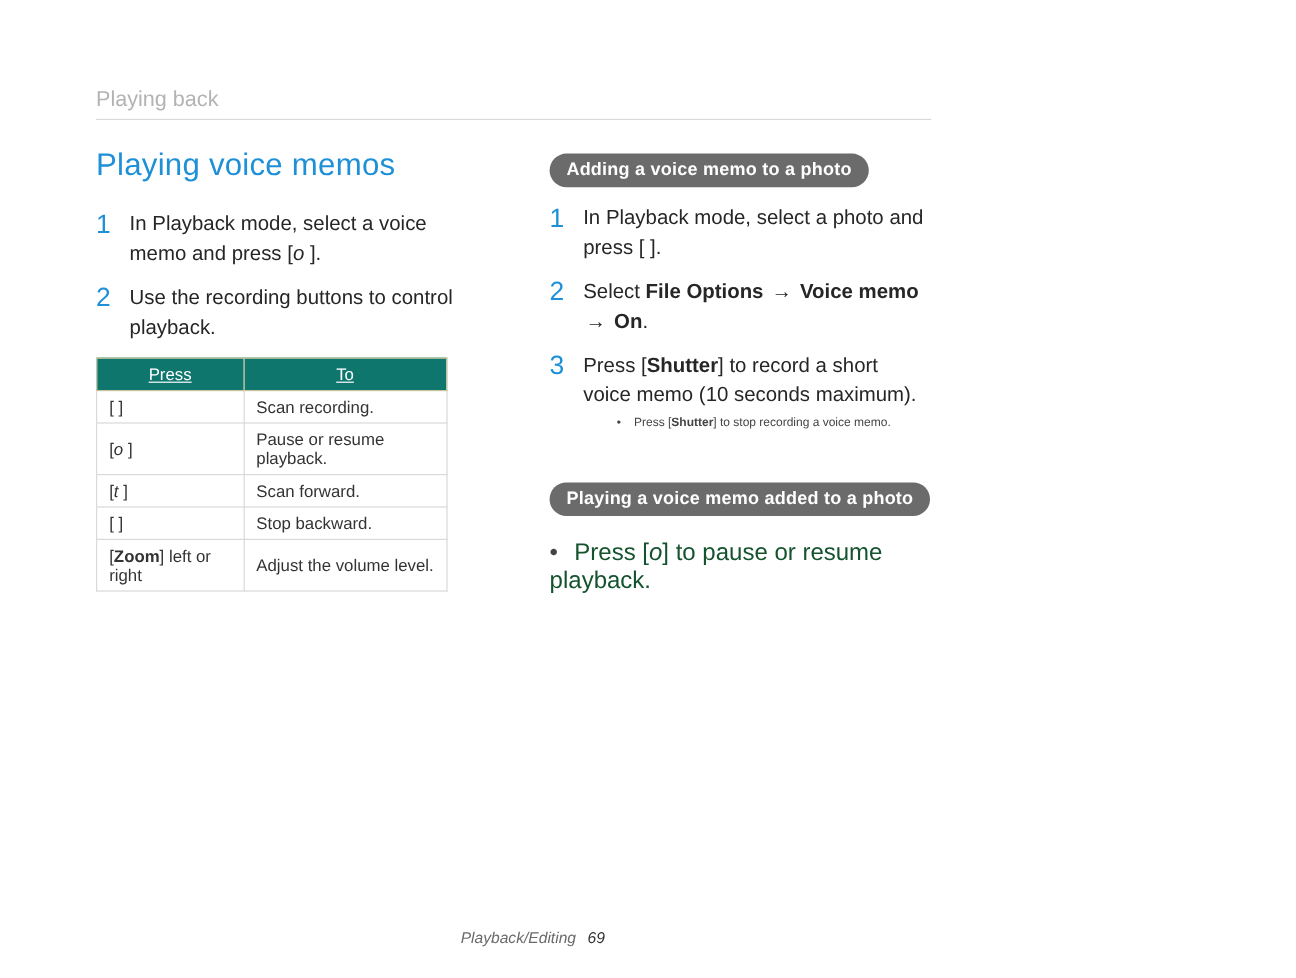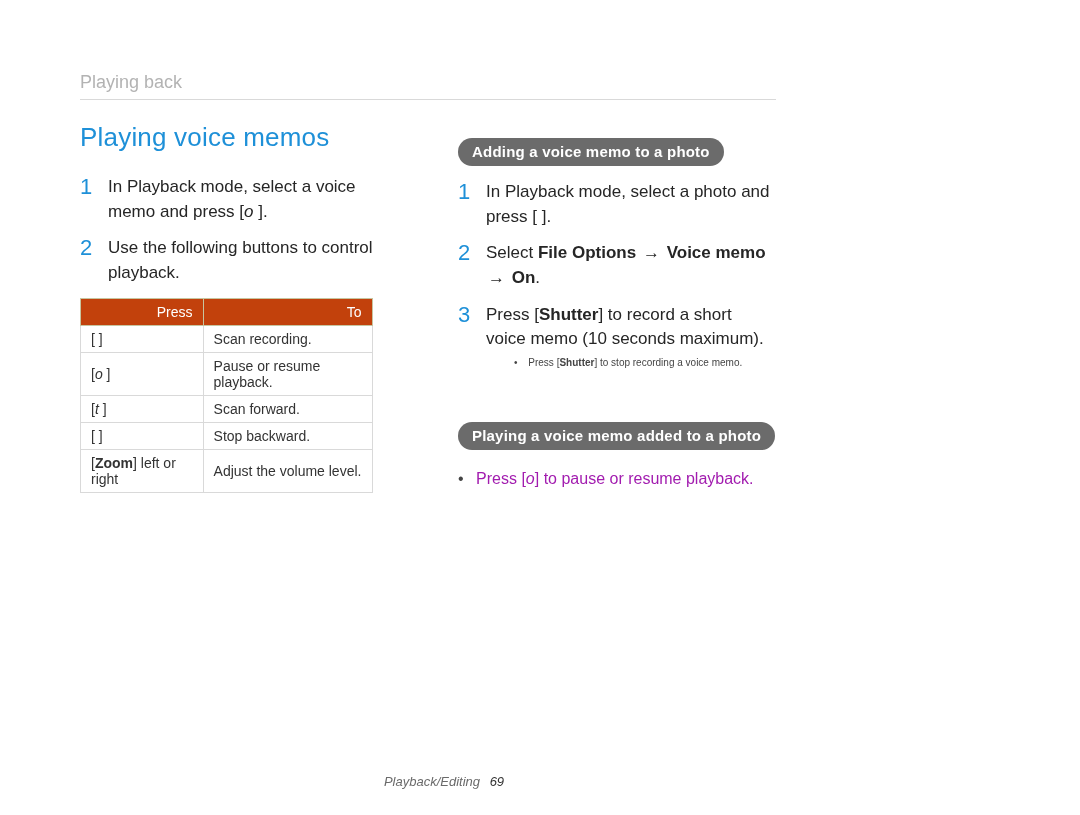--- a/index.html
+++ b/index.html
@@ -45,21 +45,21 @@
     letter-spacing: 0.2px;
   }
   .pill {
     display: inline-block;
     background: #6b6b6b;
     color: #fff;
     font-size: 15px;
     font-weight: 600;
     padding: 5px 14px 6px 14px;
     border-radius: 14px;
-    margin: 16px 0 14px 0;
+    margin: 6px 0 14px 0;
     letter-spacing: 0.2px;
   }
   .step {
     display: flex;
     align-items: flex-start;
     gap: 14px;
     margin: 0 0 12px 0;
     font-size: 17px;
     line-height: 1.45;
   }
@@ -83,46 +83,47 @@
   }
   .sub-bullets li::before {
     content: "•";
     margin-right: 8px;
     color: #444;
   }
   .body-bullets {
     list-style: none;
     padding: 0;
     margin: 6px 0 0 0;
-    font-size: 16px;
-    color: #a21caf;
+    font-size: 20px;
+    color: #14532d;
   }
   .body-bullets li::before {
     content: "•";
     margin-right: 8px;
     color: #444;
   }
   .para {
     font-size: 17px;
     line-height: 1.5;
     margin: 0 0 6px 0;
   }
   table.ctl {
     border-collapse: collapse;
     width: 92%;
     margin-top: 6px;
     font-size: 14px;
   }
   table.ctl th {
-    background: #c2410c;
+    background: #0f766e;
     color: #fff;
     font-weight: 400;
-    text-align: right;
+    text-align: center;
     padding: 5px 10px;
     border: 1px solid #c7c5a0;
+    text-decoration: underline;
   }
   table.ctl td {
     border: 1px solid #d9d9d9;
     padding: 5px 10px;
     color: #333;
   }
   .footer {
     position: absolute;
     bottom: 26px;
     left: 0;
@@ -150,21 +151,21 @@
 
       <div class="step">
         <div class="step-num">1</div>
         <div class="step-body">
           <span>In Playback mode, select a voice memo and press [</span><span class="italic">o</span><span>   ].</span>
         </div>
       </div>
 
       <div class="step">
         <div class="step-num">2</div>
-        <div class="step-body">Use the following buttons to control playback.</div>
+        <div class="step-body">Use the recording buttons to control playback.</div>
       </div>
 
       <table class="ctl">
         <thead>
           <tr>
             <th>Press</th>
             <th>To</th>
           </tr>
         </thead>
         <tbody>

